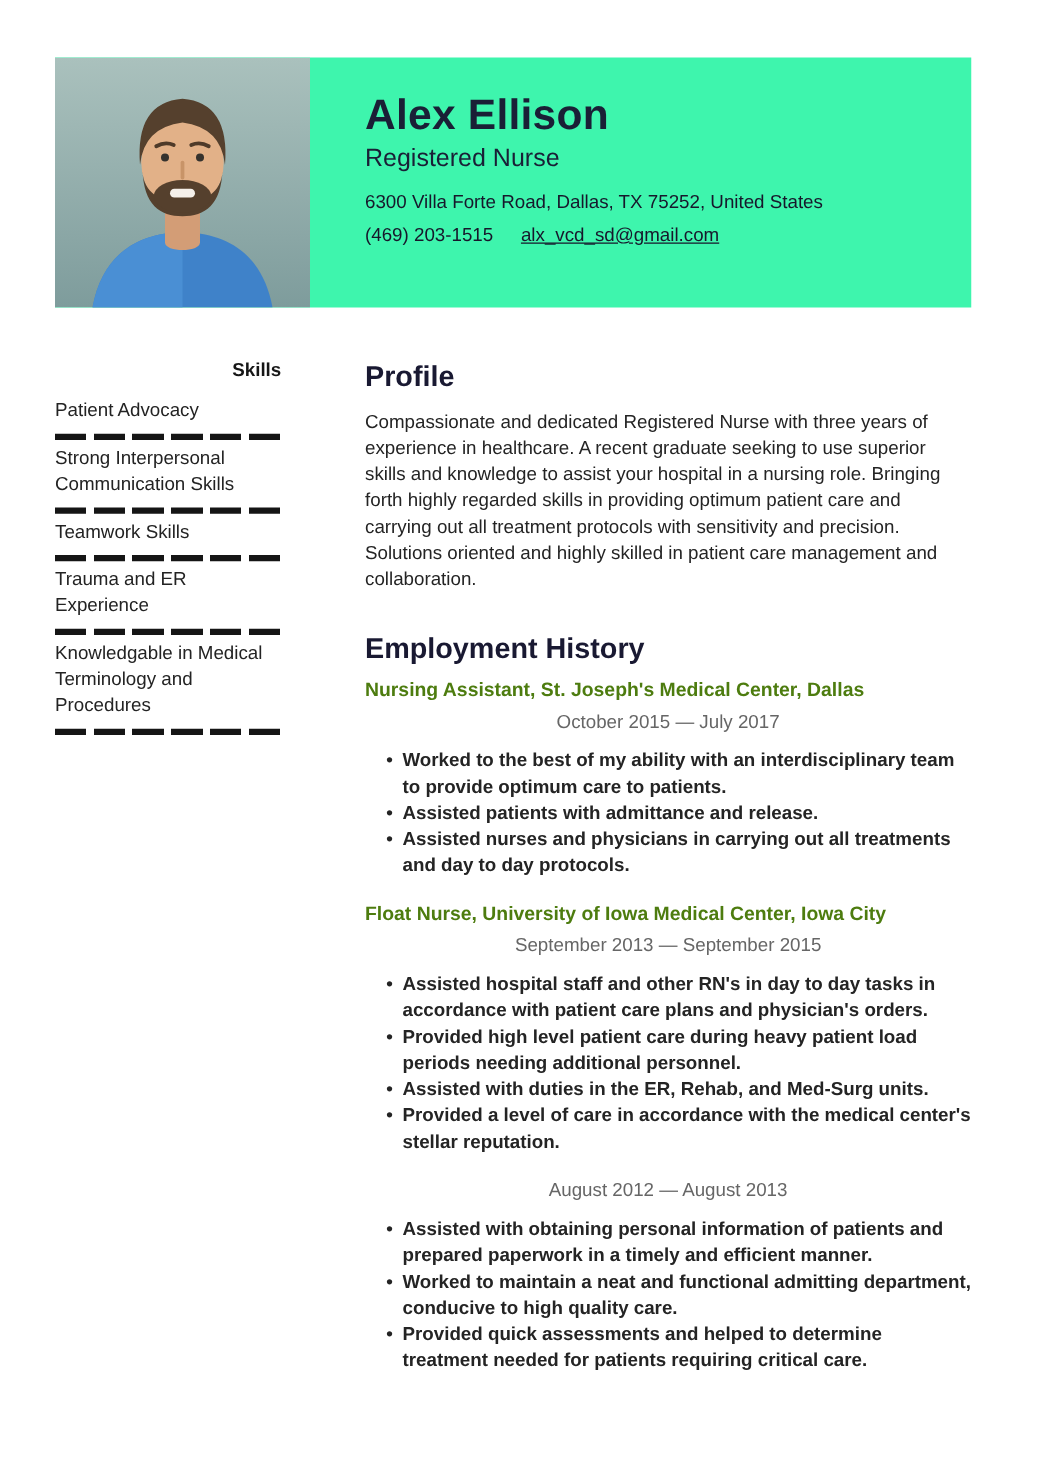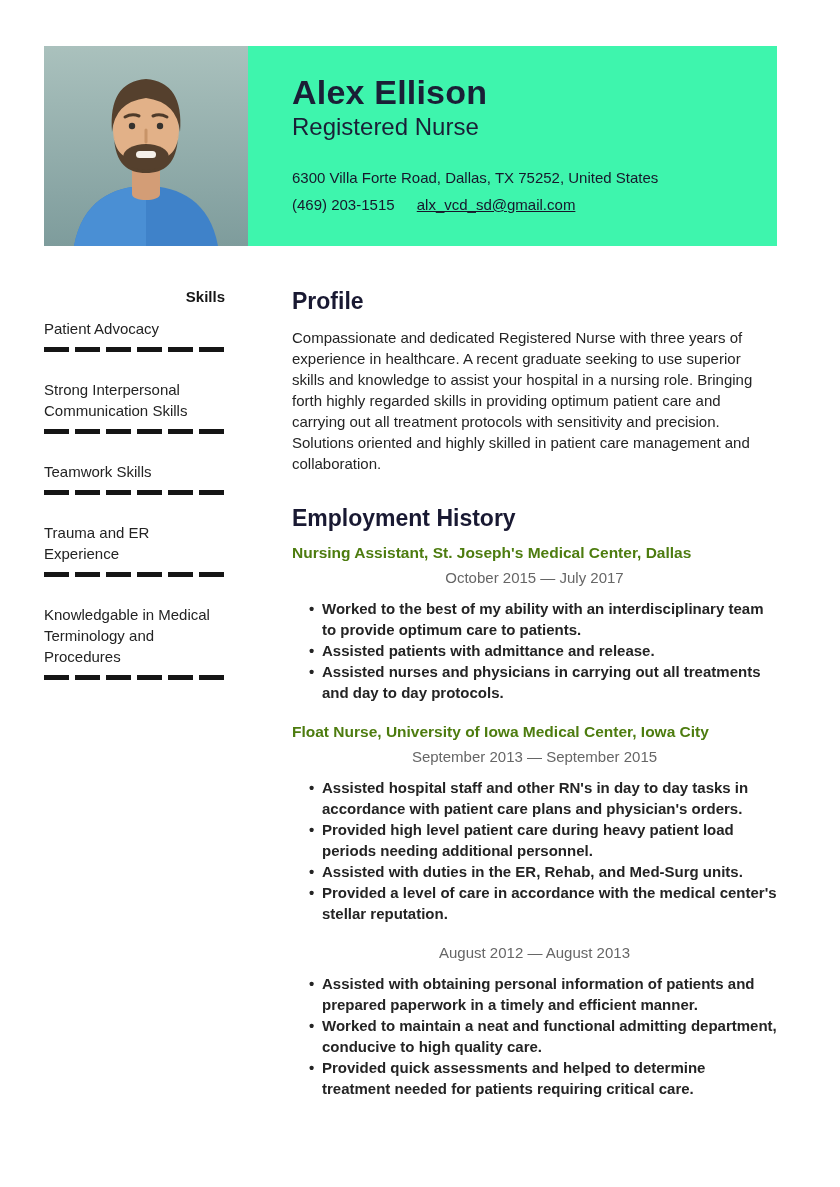--- a/index.html
+++ b/index.html
@@ -11,30 +11,30 @@
     overflow: hidden;
   }
   .page { width: 840px; height: 1068px; padding: 46px 63px 0 44px; }
 
   
   .header { display: flex; height: 200px; background: #3ef5ad; }
   .photo { width: 204px; height: 200px; flex: 0 0 204px; }
   .photo svg { display: block; width: 204px; height: 200px; }
   .header-text { padding: 26px 0 0 44px; }
   .name { font-size: 34px; font-weight: bold; color: #1a1f36; letter-spacing: .2px; line-height: 40px; }
-  .title { font-size: 24px; color: #1a1f36; line-height: 26px; margin-top: 2px; }
-  .contact { margin-top: 28px; font-size: 15px; color: #17172b; line-height: 20px; }
+  .title { font-size: 20px; color: #1a1f36; line-height: 26px; margin-top: 2px; }
+  .contact { margin-top: 12px; font-size: 15px; color: #17172b; line-height: 20px; }
   .contact-line { margin-top: 7px; }
   .email { color: #17172b; text-decoration: underline; margin-left: 18px; }
 
   
   .columns { display: flex; margin-top: 42px; }
   .sidebar { width: 181px; flex: 0 0 181px; margin-right: 67px; }
   .skills-heading { font-size: 15px; font-weight: bold; color: #161616; margin-bottom: 13px; text-align: right; }
-  .skill { margin-bottom: 27px; }
+  .skill { margin-bottom: 4px; }
   .skill-label { font-size: 15px; line-height: 21px; color: #232323; }
   .skill-bar { margin-top: 8px; height: 5px;
     background: repeating-linear-gradient(90deg, #151515 0 25px, transparent 25px 31px); }
 
   .main { flex: 1; min-width: 0; }
   .section-heading { font-size: 23px; font-weight: bold; color: #191932; margin-bottom: 12px; }
   .profile-text { font-size: 15px; line-height: 21px; color: #242424; }
   .employment { margin-top: 31px; }
   .job { margin-bottom: 20px; }
   .job-title { font-size: 15.5px; font-weight: bold; color: #4d7c0f; margin-bottom: 7px; }

